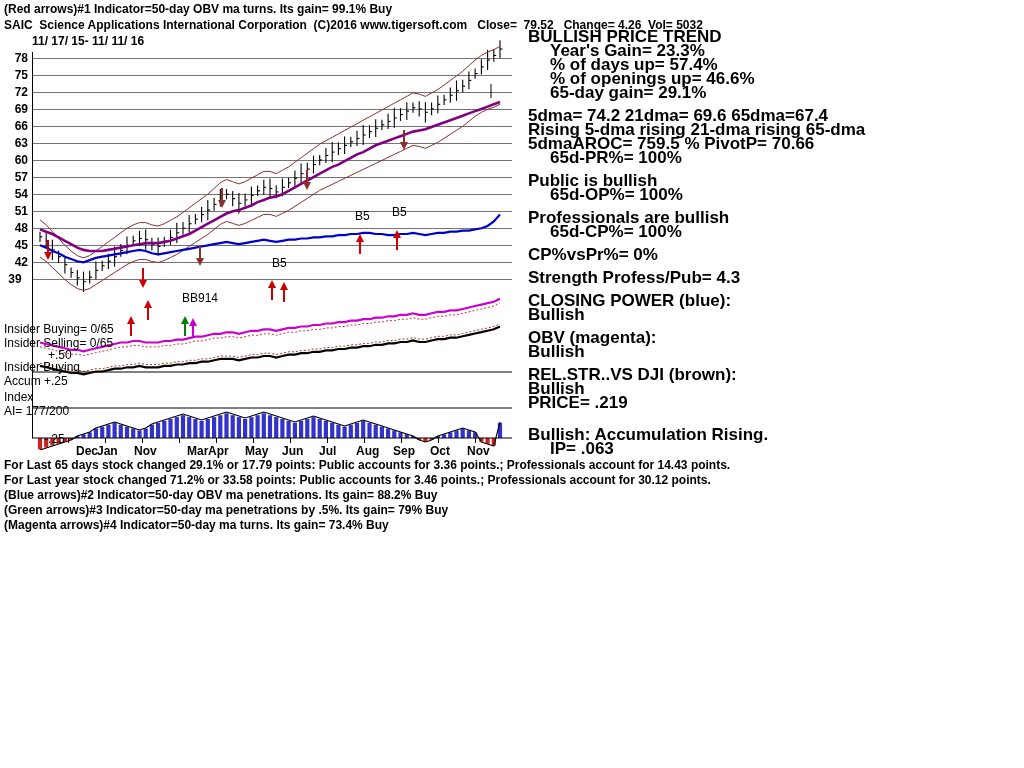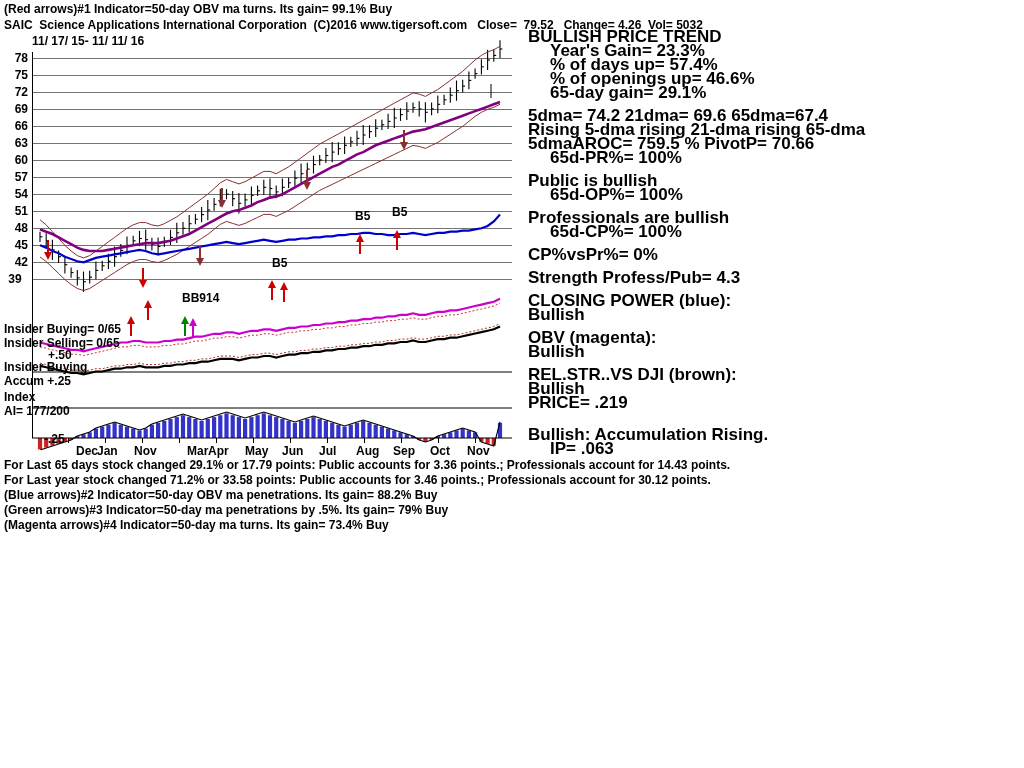--- a/index.html
+++ b/index.html
@@ -17,21 +17,21 @@
   
   #rightcol{left:528px;top:30px;width:470px;font-size:17px;font-weight:bold;line-height:14px;}
   #rightcol .row{margin:0;white-space:nowrap;}
   #rightcol .ind{padding-left:22px;}
   #rightcol .gap{height:9px;}
 
   
   #notes{left:4px;top:458px;font-size:12px;font-weight:bold;line-height:15px;}
 
   
-  .leftlab{position:absolute;font-size:12px;font-weight:bold;}
+  .leftlab{position:absolute;font-size:12px;font-weight:normal;}
 
   svg{display:block;}
 </style>
 </head>
 <body>
 
 <div class="abs" id="topline">(Red arrows)#1 Indicator=50-day OBV ma turns.  Its gain= 99.1% Buy</div>
 
 <div class="abs" id="secondline">
   <span>SAIC</span>

